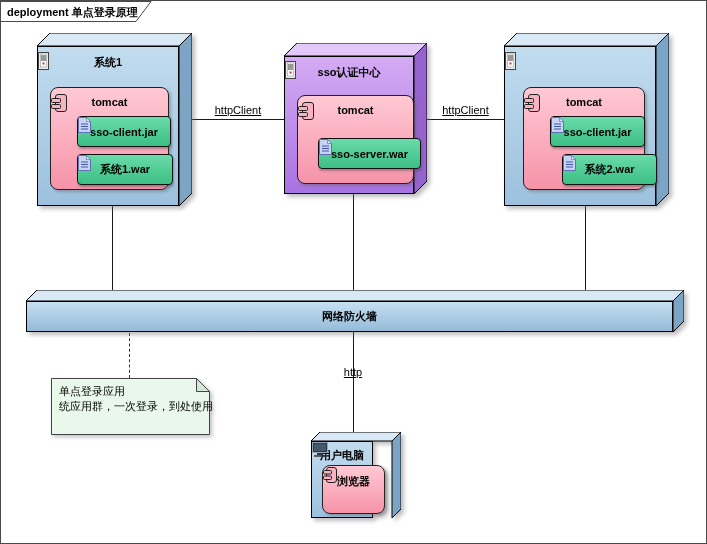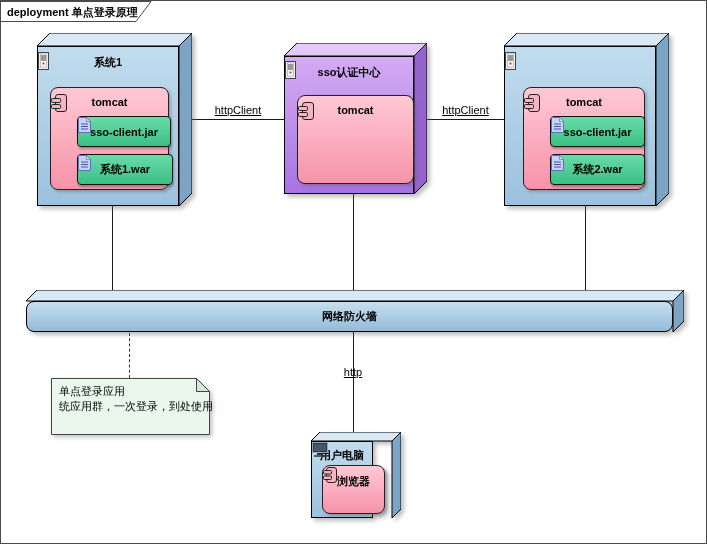--- a/index.html
+++ b/index.html
@@ -130,20 +130,30 @@
         <line x1="3" y1="8" x2="8" y2="8" stroke="#333" stroke-width="1"></line>
         <rect x="4.5" y="10.5" width="2" height="2" fill="#C0392B"></rect>
       </svg>
       <div class="comp" style="left:12px;top:38px;width:117px;height:89px;">
         <div class="comp-title">tomcat</div>
         <svg class="comp-icon" style="right:6px;top:5px;" width="16" height="20">
           <rect x="4.5" y="1.5" width="11" height="17" rx="2.5" fill="#F8B3C3" stroke="#222"></rect>
           <rect x="0.5" y="5.5" width="9" height="4" rx="1" fill="#F8B3C3" stroke="#222"></rect>
           <rect x="0.5" y="11.5" width="9" height="4" rx="1" fill="#F8B3C3" stroke="#222"></rect>
         </svg>
+        <div class="artifact" style="left:7px;top:42px;width:103px;height:31px;">
+          <span>sso-server.war</span>
+          <svg width="13" height="16">
+            <path d="M0.5,0.5 L8.5,0.5 L12.5,4.5 L12.5,15.5 L0.5,15.5 Z" fill="#C7D3F2" stroke="#5E6FB8"></path>
+            <path d="M8.5,0.5 L8.5,4.5 L12.5,4.5 Z" fill="#E8EDFA" stroke="#5E6FB8" stroke-width="0.7"></path>
+            <line x1="3" y1="7" x2="10" y2="7" stroke="#4256A8"></line>
+            <line x1="3" y1="9.5" x2="10" y2="9.5" stroke="#4256A8"></line>
+            <line x1="3" y1="12" x2="10" y2="12" stroke="#4256A8"></line>
+          </svg>
+        </div>
       </div>
     </div>
   </div>
 
   <div class="node3d" style="left:503px;top:32px;width:165px;height:173px;">
     <svg width="165" height="173">
       <polygon points="0,13 13,0 165,0 152,13" fill="#D8E9F5" stroke="#000" stroke-width="1"></polygon>
       <polygon points="152,13 165,0 165,160 152,173" fill="#7CA4C5" stroke="#000" stroke-width="1"></polygon>
     </svg>
     <div class="face-front blue-front" style="left:0;top:13px;width:152px;height:160px;">
@@ -165,40 +175,40 @@
         <div class="artifact" style="left:13px;top:28px;width:95px;height:31px;">
           <span>sso-client.jar</span>
           <svg width="13" height="16">
             <path d="M0.5,0.5 L8.5,0.5 L12.5,4.5 L12.5,15.5 L0.5,15.5 Z" fill="#C7D3F2" stroke="#5E6FB8"></path>
             <path d="M8.5,0.5 L8.5,4.5 L12.5,4.5 Z" fill="#E8EDFA" stroke="#5E6FB8" stroke-width="0.7"></path>
             <line x1="3" y1="7" x2="10" y2="7" stroke="#4256A8"></line>
             <line x1="3" y1="9.5" x2="10" y2="9.5" stroke="#4256A8"></line>
             <line x1="3" y1="12" x2="10" y2="12" stroke="#4256A8"></line>
           </svg>
         </div>
-        <div class="artifact" style="left:13px;top:66px;width:95px;height:31px;">
+        <div class="artifact" style="left:25px;top:66px;width:95px;height:31px;">
           <span>系统2.war</span>
           <svg width="13" height="16">
             <path d="M0.5,0.5 L8.5,0.5 L12.5,4.5 L12.5,15.5 L0.5,15.5 Z" fill="#C7D3F2" stroke="#5E6FB8"></path>
             <path d="M8.5,0.5 L8.5,4.5 L12.5,4.5 Z" fill="#E8EDFA" stroke="#5E6FB8" stroke-width="0.7"></path>
             <line x1="3" y1="7" x2="10" y2="7" stroke="#4256A8"></line>
             <line x1="3" y1="9.5" x2="10" y2="9.5" stroke="#4256A8"></line>
             <line x1="3" y1="12" x2="10" y2="12" stroke="#4256A8"></line>
           </svg>
         </div>
       </div>
     </div>
   </div>
 
   <div class="node3d" style="left:25px;top:289px;width:658px;height:42px;">
     <svg width="658" height="42">
       <polygon points="0,11 11,0 658,0 647,11" fill="#D8E9F5" stroke="#000" stroke-width="1"></polygon>
       <polygon points="647,11 658,0 658,31 647,42" fill="#7CA4C5" stroke="#000" stroke-width="1"></polygon>
     </svg>
-    <div class="face-front" style="left:0;top:11px;width:647px;height:31px;background:linear-gradient(180deg,#C6DFF0 0%,#95BBD9 100%);border-radius:8px;">
+    <div class="face-front" style="left:0;top:11px;width:647px;height:31px;background:linear-gradient(180deg,#C6DFF0 0%,#95BBD9 100%);">
       <div class="node-title" style="margin-top:0;line-height:29px;">网络防火墙</div>
     </div>
   </div>
 
   <div class="note" style="left:50px;top:377px;width:159px;height:57px;">
     <svg width="159" height="57">
       <path d="M0.5,0.5 L145.5,0.5 L158.5,13.5 L158.5,56.5 L0.5,56.5 Z" fill="#EAF8EB" stroke="#444"></path>
       <path d="M145.5,0.5 L145.5,13.5 L158.5,13.5 Z" fill="#D2EAD4" stroke="#444"></path>
     </svg>
     <div class="note-text">

